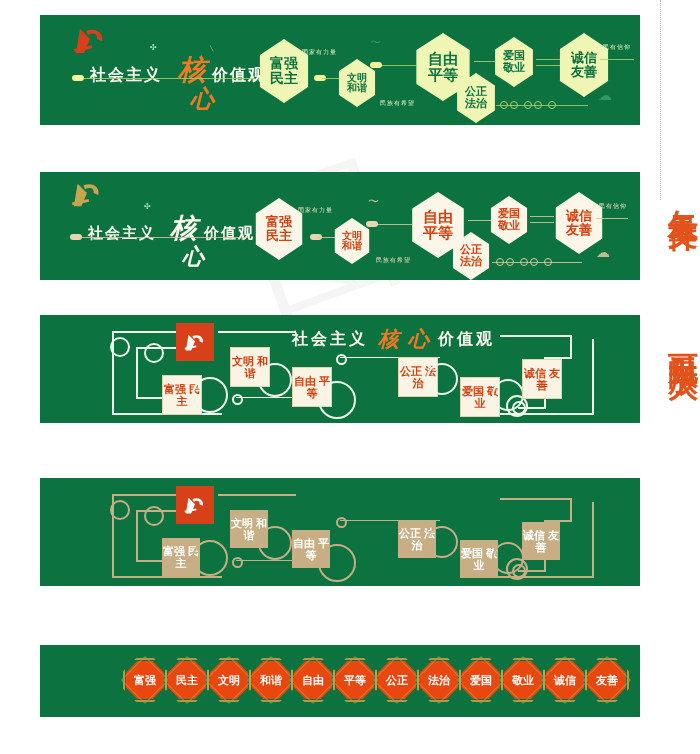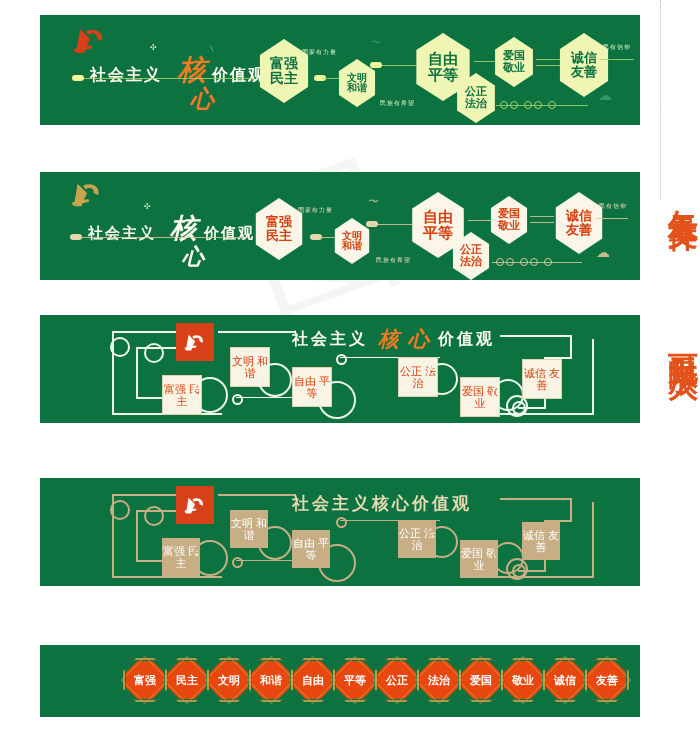--- a/index.html
+++ b/index.html
@@ -48,21 +48,21 @@
   .t-accent{color:#f07a23;font-family:"Liberation Serif",serif;font-style:italic;}
   .t-cream{color:#e8d9b2;}
 
   
   .emblem{position:absolute;color:#d8401a;font-weight:bold;}
   .emblem-box{position:absolute;background:#d8401a;display:flex;
      align-items:center;justify-content:center;color:#fff;}
 
   
   .box{position:absolute;display:flex;align-items:center;justify-content:flex-start;
-     text-align:center;line-height:1.1;font-weight:normal;}
+     text-align:center;line-height:1.1;font-weight:bold;}
   .box-w{background:#fbf4e4;color:#d4400f;border:1px solid #e2d3b0;}
   .box-t{background:#c8ae85;color:#ffffff;}
 
   .ring{position:absolute;border-radius:50%;border:2px solid #eef7ea;}
   .ring.tan{border-color:#c8ae85;}
   .line{position:absolute;background:#eef7ea;}
   .line.tan{background:#c8ae85;}
 
   
   .med{position:absolute;width:38px;height:38px;}
@@ -361,21 +361,20 @@
     <div class="line tan" style="left:178px;top:16px;width:78px;height:2px;"></div>
 
     <div class="emblem-box" style="left:136px;top:8px;width:38px;height:38px;">
       <svg viewBox="0 0 40 34" width="26" height="24">
         <path d="M6 30 L10 6 L20 16 L14 30 Z" fill="#ffffff"></path>
         <path d="M16 8 C26 4, 34 10, 32 18 L27 16 C28 11, 23 9, 18 12 Z" fill="#ffffff"></path>
         <rect x="4" y="26" width="18" height="3" fill="#ffffff" transform="rotate(-12 4 26)"></rect>
       </svg>
     </div>
 
-    <div class="title t-cream" style="left:252px;top:14px;font-size:17px;letter-spacing:3px;">社会主义核心价值观</div>
 
     <div class="line tan" style="left:460px;top:20px;width:72px;height:2px;"></div>
     <div class="line tan" style="left:530px;top:20px;width:2px;height:24px;"></div>
     <div class="line tan" style="left:504px;top:42px;width:28px;height:2px;"></div>
     <div class="line tan" style="left:504px;top:42px;width:2px;height:52px;"></div>
     <div class="line tan" style="left:478px;top:92px;width:28px;height:2px;"></div>
     <div class="line tan" style="left:552px;top:24px;width:2px;height:76px;"></div>
     <div class="line tan" style="left:432px;top:98px;width:122px;height:2px;"></div>
     <div class="ring tan" style="left:466px;top:80px;width:18px;height:18px;"></div>
     <div class="ring tan" style="left:472px;top:86px;width:10px;height:10px;"></div>

